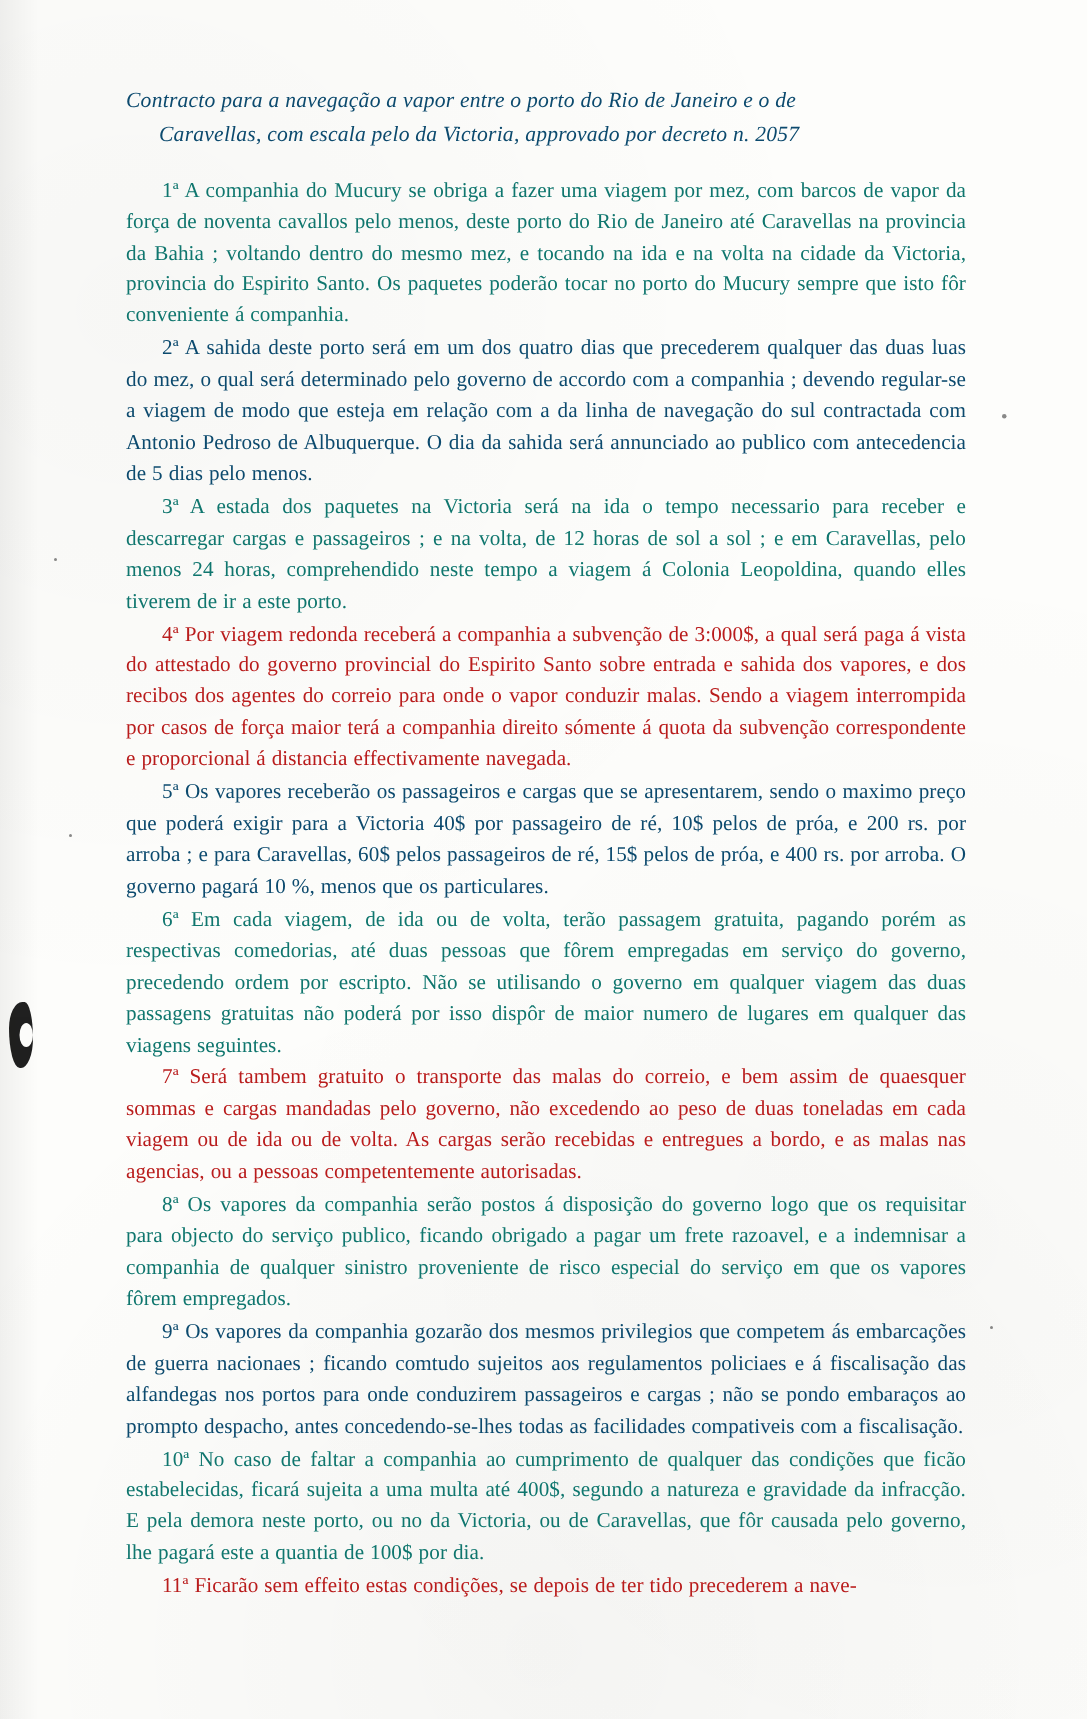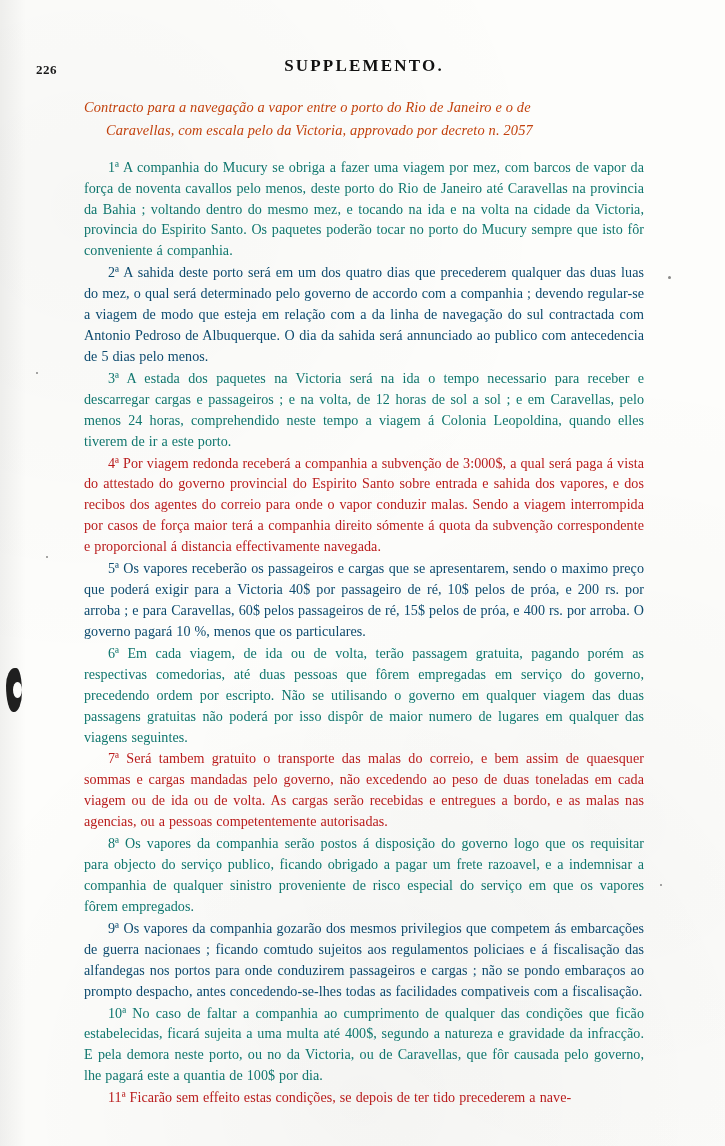--- a/index.html
+++ b/index.html
@@ -56,21 +56,21 @@
     letter-spacing: 2.2px;
     color: #111;
   }
   .doc-title {
     font-style: italic;
     font-size: 14.4px;
     line-height: 1.62;
     text-align: justify;
     margin: 0 0 14px 0;
     letter-spacing: 0.15px;
-    color: #c2410c;
+    color: #0c4a6e;
   }
   .doc-title .l2 { display: block; padding-left: 22px; }
   .doc-title .l3 { display: block; padding-left: 22px; }
 
   .clause {
     font-size: 14.1px;
     line-height: 1.485;
     text-align: justify;
     text-justify: inter-word;
     margin: 0 0 1px 0;
@@ -126,24 +126,20 @@
   }
 </style>
 </head>
 <body>
 
 <div class="page">
   <div class="edge-shade"></div>
 
   <div class="content">
 
-    <div class="header-row">
-      <div class="folio">226</div>
-      <div class="running-head">SUPPLEMENTO.</div>
-    </div>
 
     <div class="doc-title">
       <span class="l1">Contracto para a navegação a vapor entre  o  porto  do  Rio  de  Janeiro e o de</span>
       <span class="l2">Caravellas, com escala pelo  da  Victoria,  approvado por decreto n.  2057</span>
     </div>
 
     <p class="clause ink-a"><span class="lbl">1ª</span> <span>A companhia do Mucury se obriga a fazer uma viagem por mez, com barcos de vapor da força de noventa cavallos pelo menos, deste porto do Rio de Janeiro até Caravellas na provincia da Bahia ; voltando dentro do mesmo mez, e tocando na ida e na volta na cidade da Victoria, provincia do Espirito Santo. Os paquetes poderão tocar no porto do Mucury sempre que isto fôr conveniente á companhia.</span></p>
 
     <p class="clause ink-b"><span class="lbl">2ª</span> <span>A sahida deste porto será em um dos quatro dias que precederem qualquer das duas luas do mez, o qual será determinado pelo governo de accordo com a companhia ; devendo regular-se a viagem de modo que esteja em relação com a da linha de navegação do sul contractada com Antonio Pedroso de Albuquerque. O dia da sahida será annunciado ao publico com antecedencia de 5 dias pelo menos.</span></p>
 

